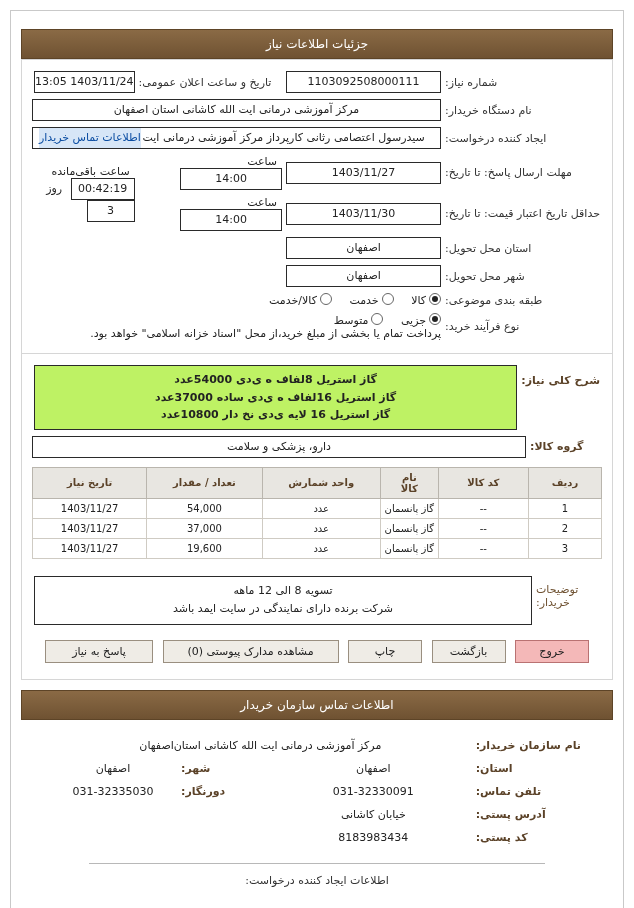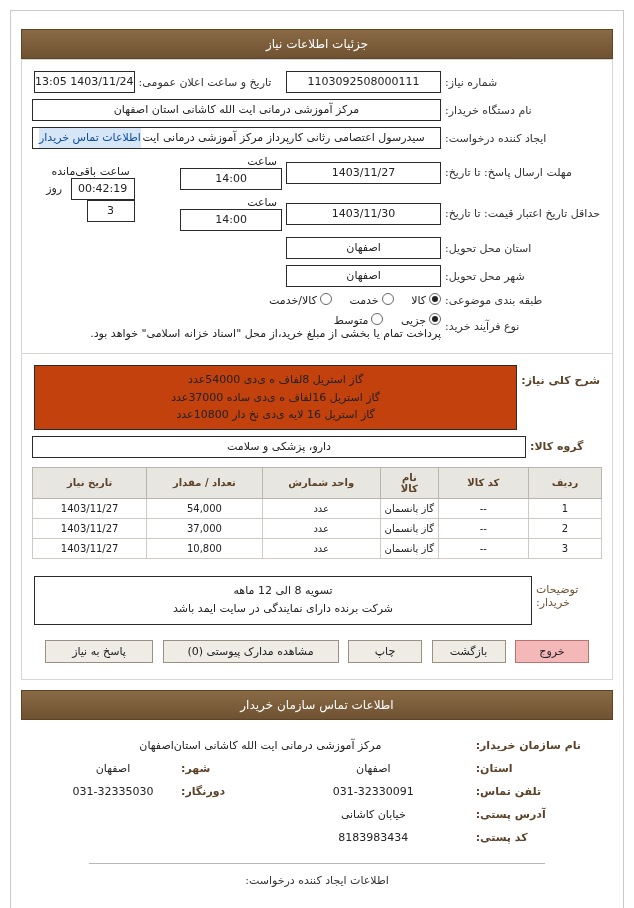--- a/index.html
+++ b/index.html
@@ -89,22 +89,22 @@
   .hl{background:#d7e6f7;}
   .radio{
     display:inline-block;width:10px;height:10px;border:1px solid #666;border-radius:50%;
     vertical-align:-1px;background:#fff;position:relative;margin-left:3px;
   }
   .radio.on::after{
     content:"";position:absolute;top:2px;left:2px;width:6px;height:6px;border-radius:50%;background:#222;
   }
   .optwrap{display:inline-block;margin-left:14px;font-size:11px;}
   .desc-box{
-    border:1px solid #2a2a2a;background:#c2410c;padding:5px 8px;min-height:46px;
-    font-size:11px;line-height:1.6;text-align:center;
+    border:1px solid #2a2a2a;background:#bef264;padding:5px 8px;min-height:46px;
+    font-size:11px;line-height:1.6;text-align:center;font-weight:bold;
   }
   .mini-head{
     font-size:11px;color:#5b4228;font-weight:bold;text-align:left;white-space:nowrap;
   }
   .goods-title{
     text-align:center;color:#6f5232;font-size:12px;font-weight:bold;margin:10px 0 6px 0;
   }
   table.grid{width:100%;border-collapse:collapse;margin-top:6px;font-size:10px;}
   table.grid th{
     background:#e8e6e1;
@@ -320,21 +320,21 @@
               <td>گاز پانسمان</td>
               <td>عدد</td>
               <td>37,000</td>
               <td>1403/11/27</td>
             </tr>
             <tr>
               <td>3</td>
               <td>--</td>
               <td>گاز پانسمان</td>
               <td>عدد</td>
-              <td>10,800</td>
+              <td>19,600</td>
               <td>1403/11/27</td>
             </tr>
           </tbody>
         </table>
 
         <table class="form" style="margin-top:6px">
           <tbody>
               <tr>
             <td class="notes-label" style="width:64px;vertical-align:middle">
               <div>توضیحات</div>

